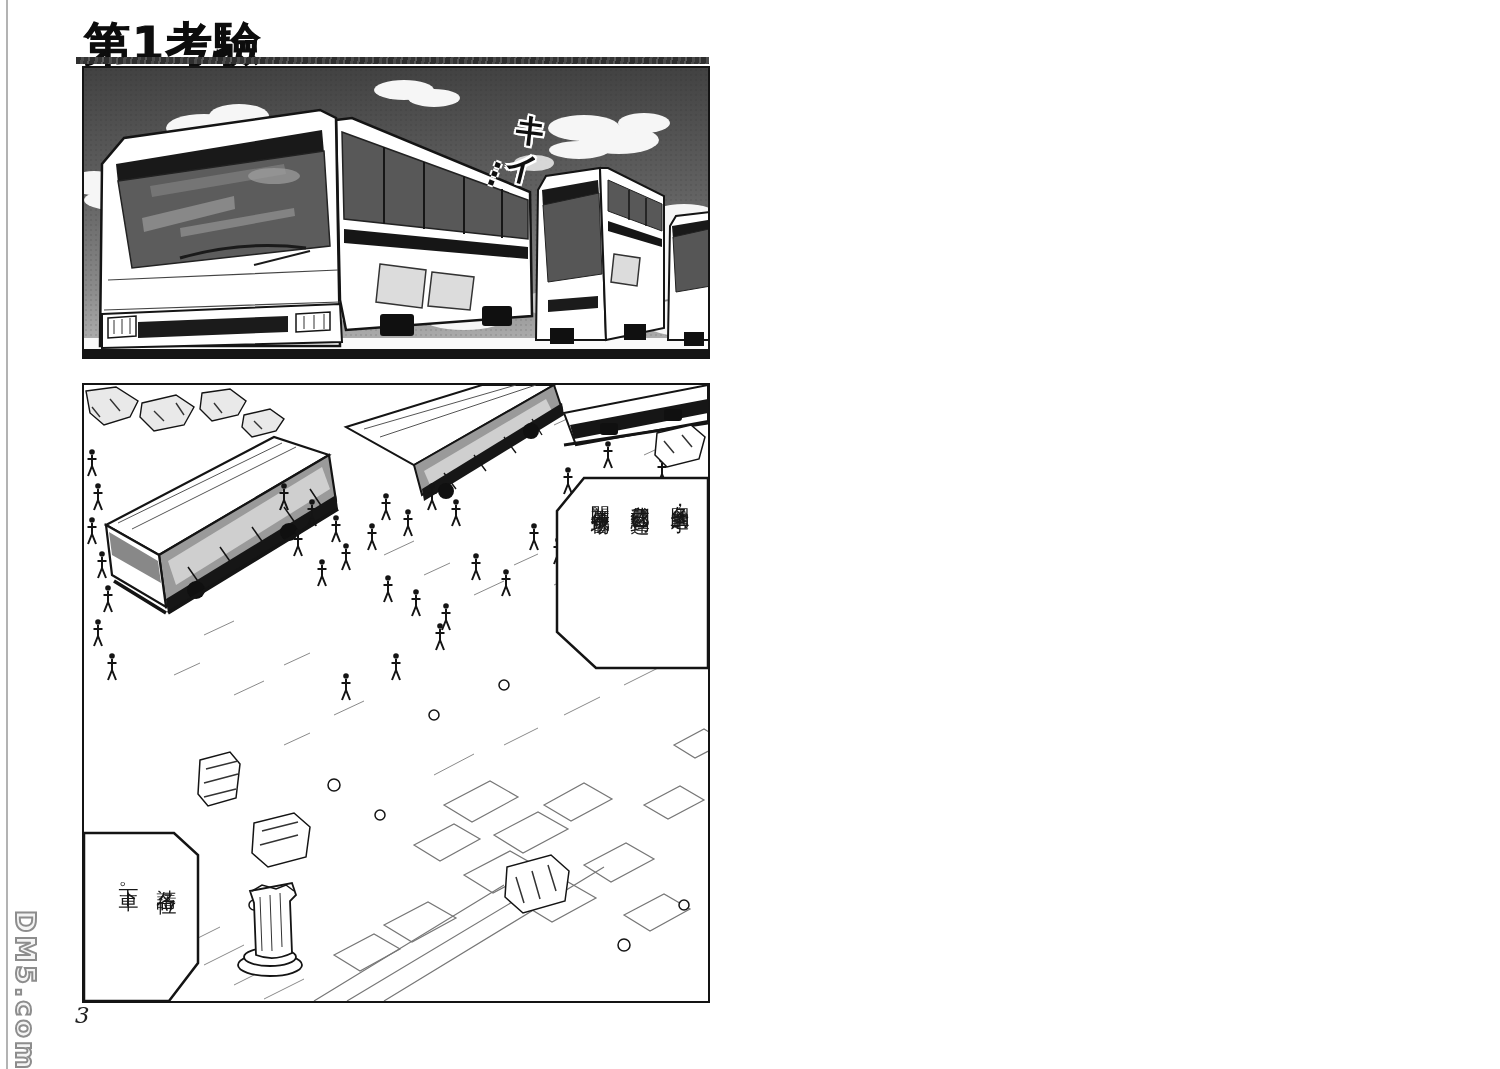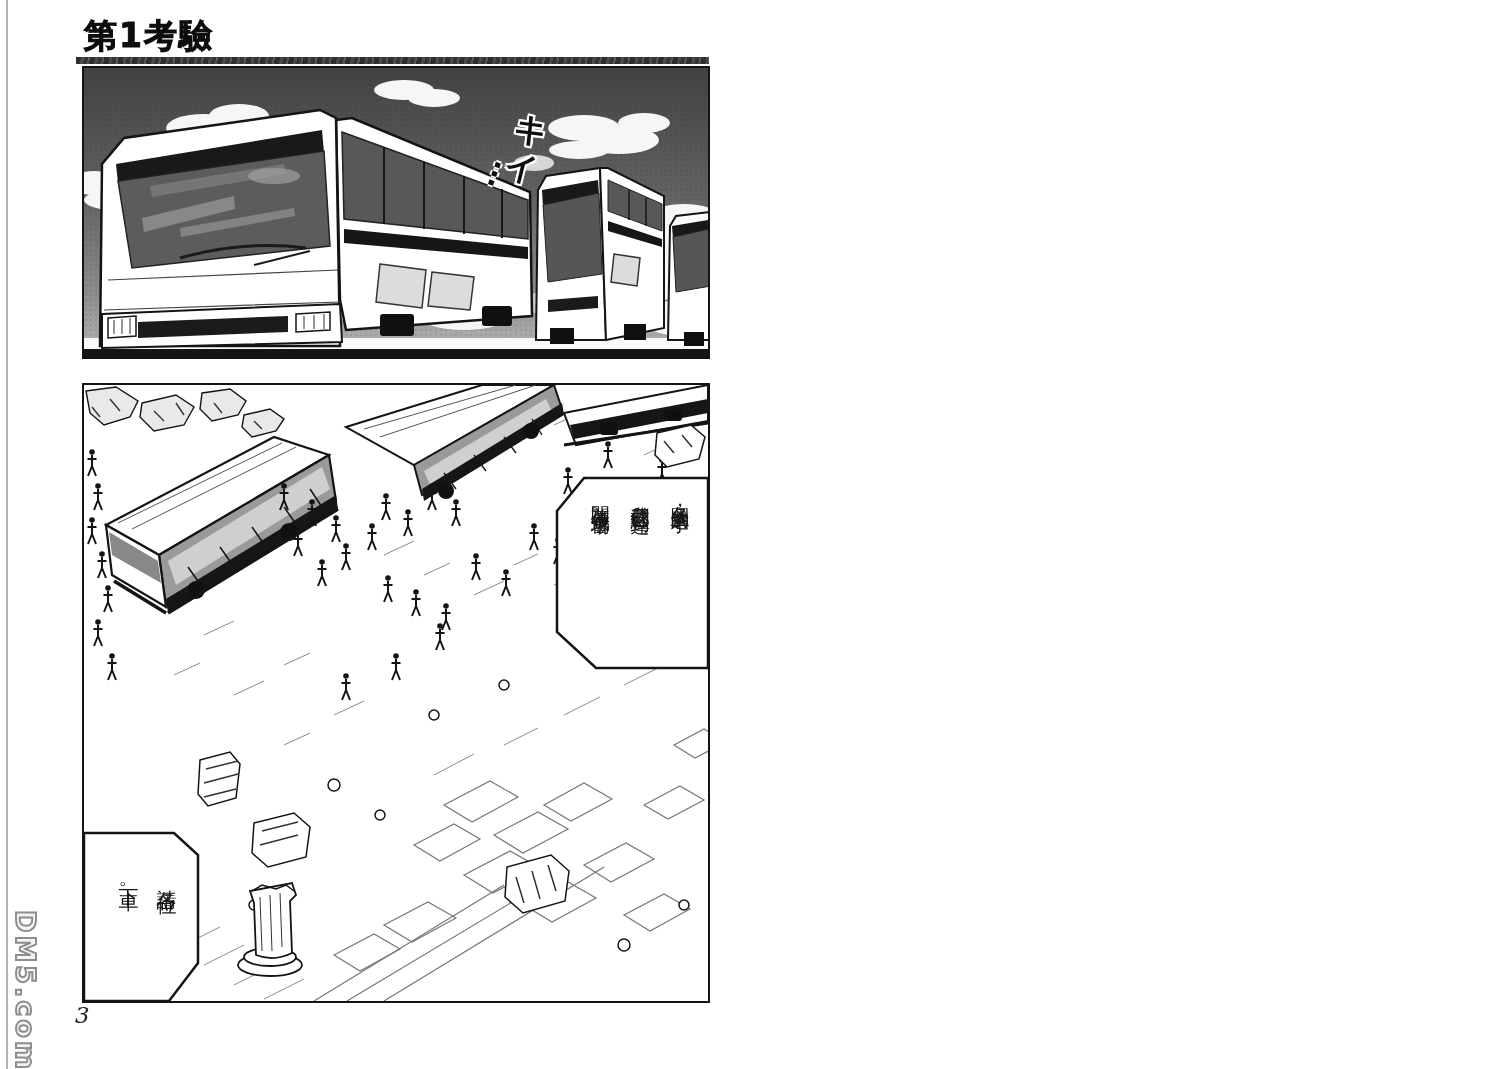--- a/index.html
+++ b/index.html
@@ -2,21 +2,21 @@
 <html><head>
 <meta charset="utf-8">
 <style>
   html,body{margin:0;padding:0;background:#ffffff;}
   .page{
     position:relative;width:1500px;height:1069px;background:#ffffff;overflow:hidden;
     font-family:"DejaVu Sans",sans-serif;color:#111;
   }
   .spine-line{position:absolute;left:6px;top:0;width:2px;height:1069px;background:#b3b3b3;}
   .chapter-title{
-    position:absolute;left:84px;top:14px;font-size:33px;font-weight:800;letter-spacing:2px;color:#0d0d0d;
+    position:absolute;left:84px;top:14px;font-size:46px;font-weight:800;letter-spacing:2px;color:#0d0d0d;
     -webkit-text-stroke:1px #0d0d0d;white-space:nowrap;
   }
   .title-rule{
     position:absolute;left:76px;top:57px;width:633px;height:7px;
     background:repeating-linear-gradient(100deg,#2e2e2e 0 5px,#4b4b4b 5px 8px,#353535 8px 12px,#575757 12px 14px);
   }
   .panel{position:absolute;background:#fff;border:2px solid #141414;box-sizing:border-box;}
   .panel-top{left:82px;top:66px;width:628px;height:293px;}
   .panel-bottom{left:82px;top:383px;width:628px;height:620px;}
   .panel svg{position:absolute;left:0;top:0;display:block;}

